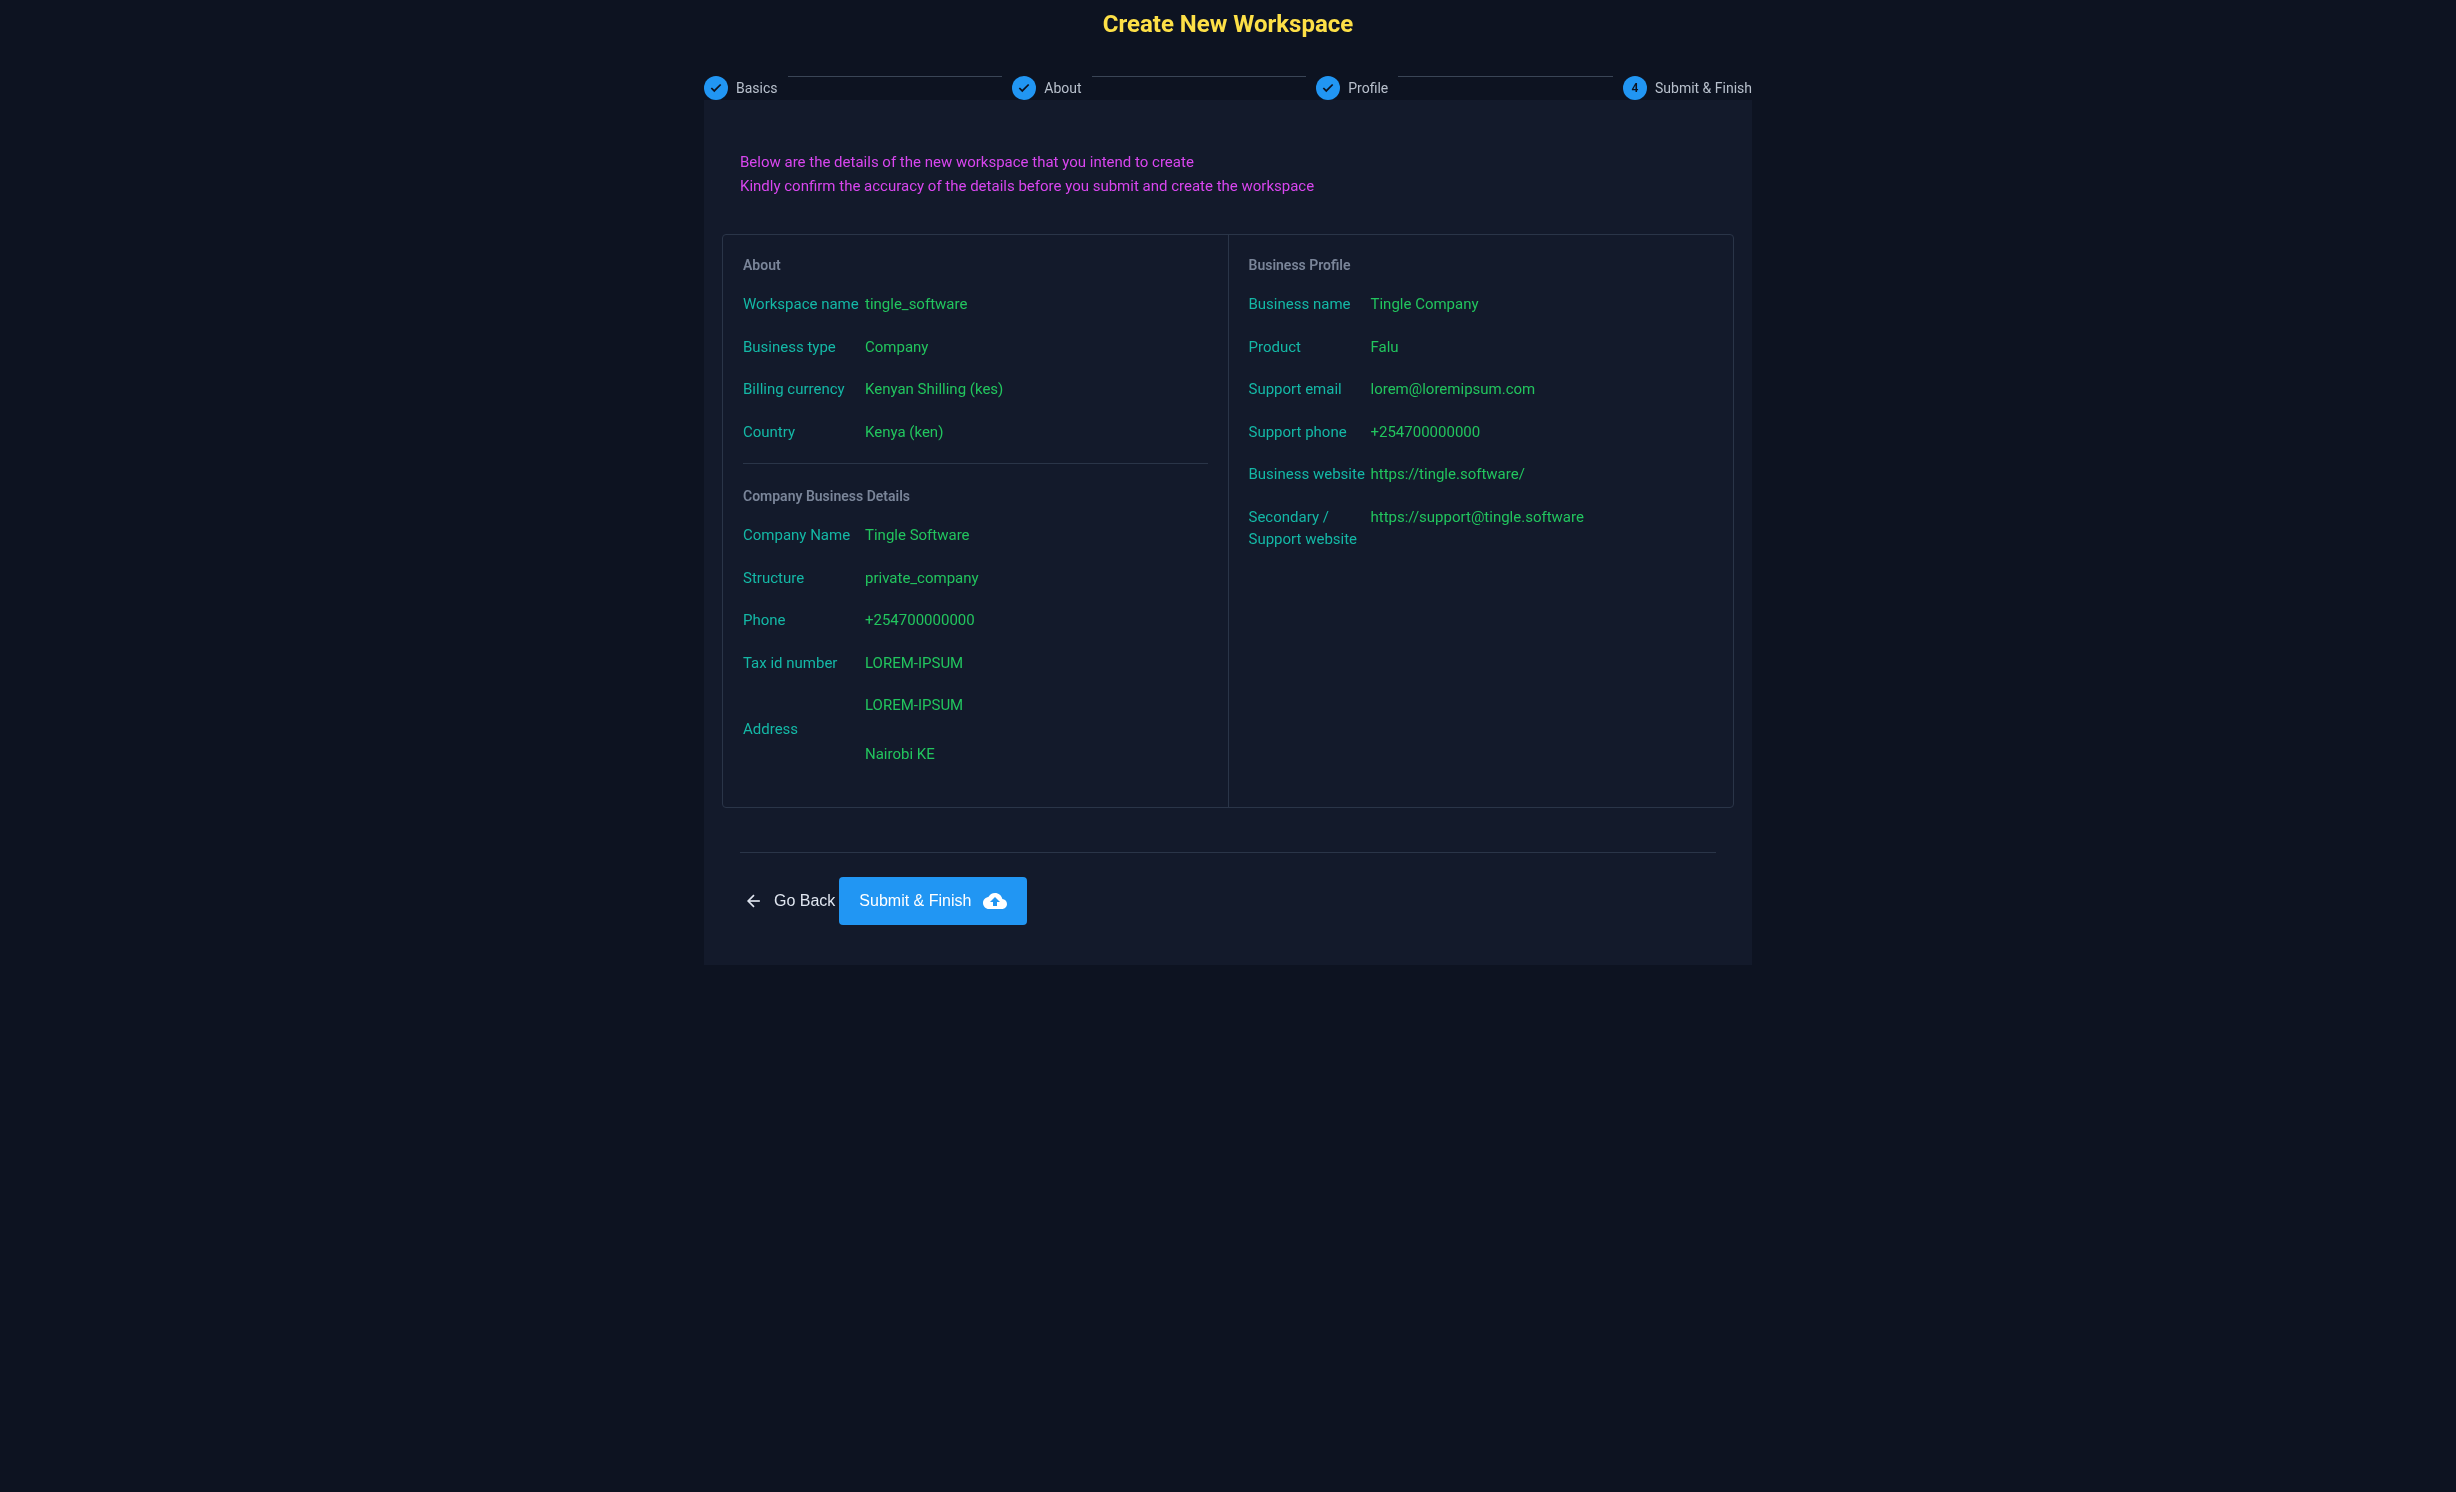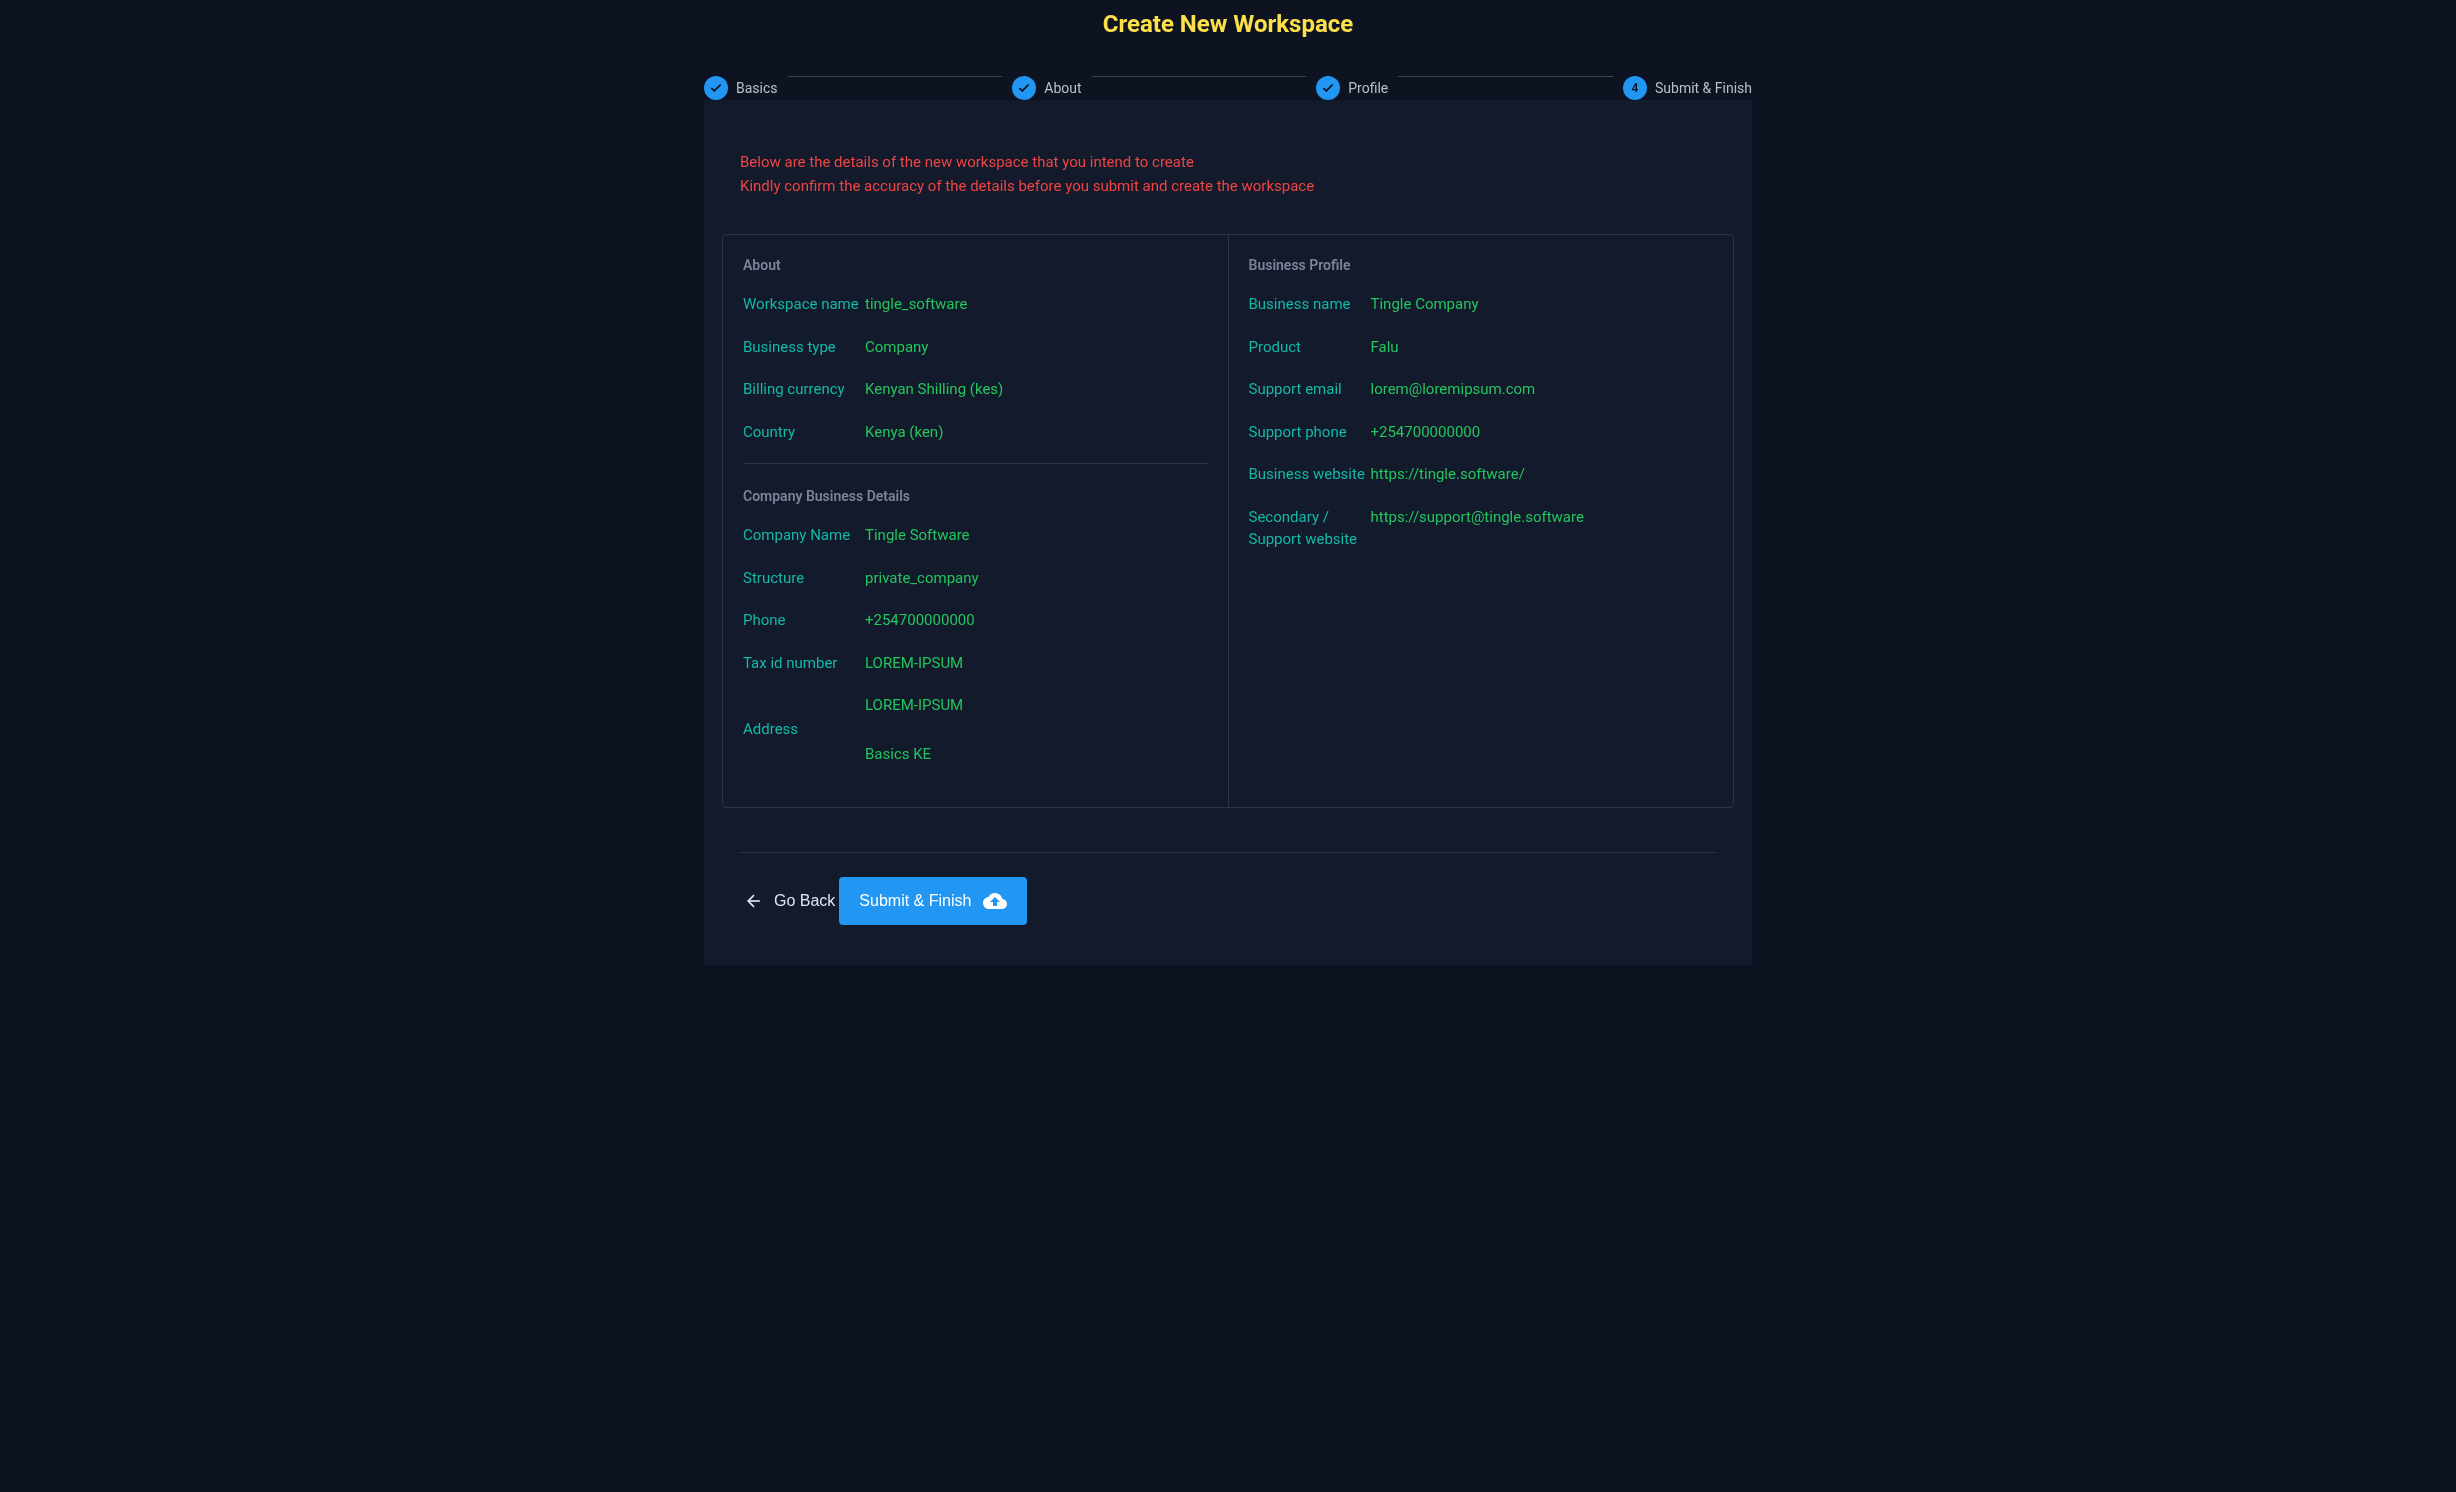--- a/index.html
+++ b/index.html
@@ -61,21 +61,21 @@
       flex: 1;
       height: 1px;
       background: #3a4556;
       margin: 0 10px;
     }
     .content-panel {
       background: #131a2b;
       padding: 50px 18px 40px 18px;
     }
     .intro-text {
-      color: #ef4444;
+      color: #d946ef;
       font-size: 15px;
       line-height: 1.6;
       margin-bottom: 36px;
       margin-left: 18px;
     }
     .details-grid {
       display: flex;
       border: 1px solid #2a3548;
       border-radius: 4px;
     }
@@ -244,21 +244,21 @@
           <div class="field-value">+254700000000</div>
         </div>
         <div class="field-row">
           <div class="field-label">Tax id number</div>
           <div class="field-value">LOREM-IPSUM</div>
         </div>
         <div class="field-row">
           <div class="field-label" style="align-self:center">Address</div>
           <div class="field-value field-value-multi">
             <div>LOREM-IPSUM</div>
-            <div>Basics KE</div>
+            <div>Nairobi KE</div>
           </div>
         </div>
       </div>
 
       <div class="details-col">
         <div class="section-heading">Business Profile</div>
         <div class="field-row">
           <div class="field-label">Business name</div>
           <div class="field-value">Tingle Company</div>
         </div>

